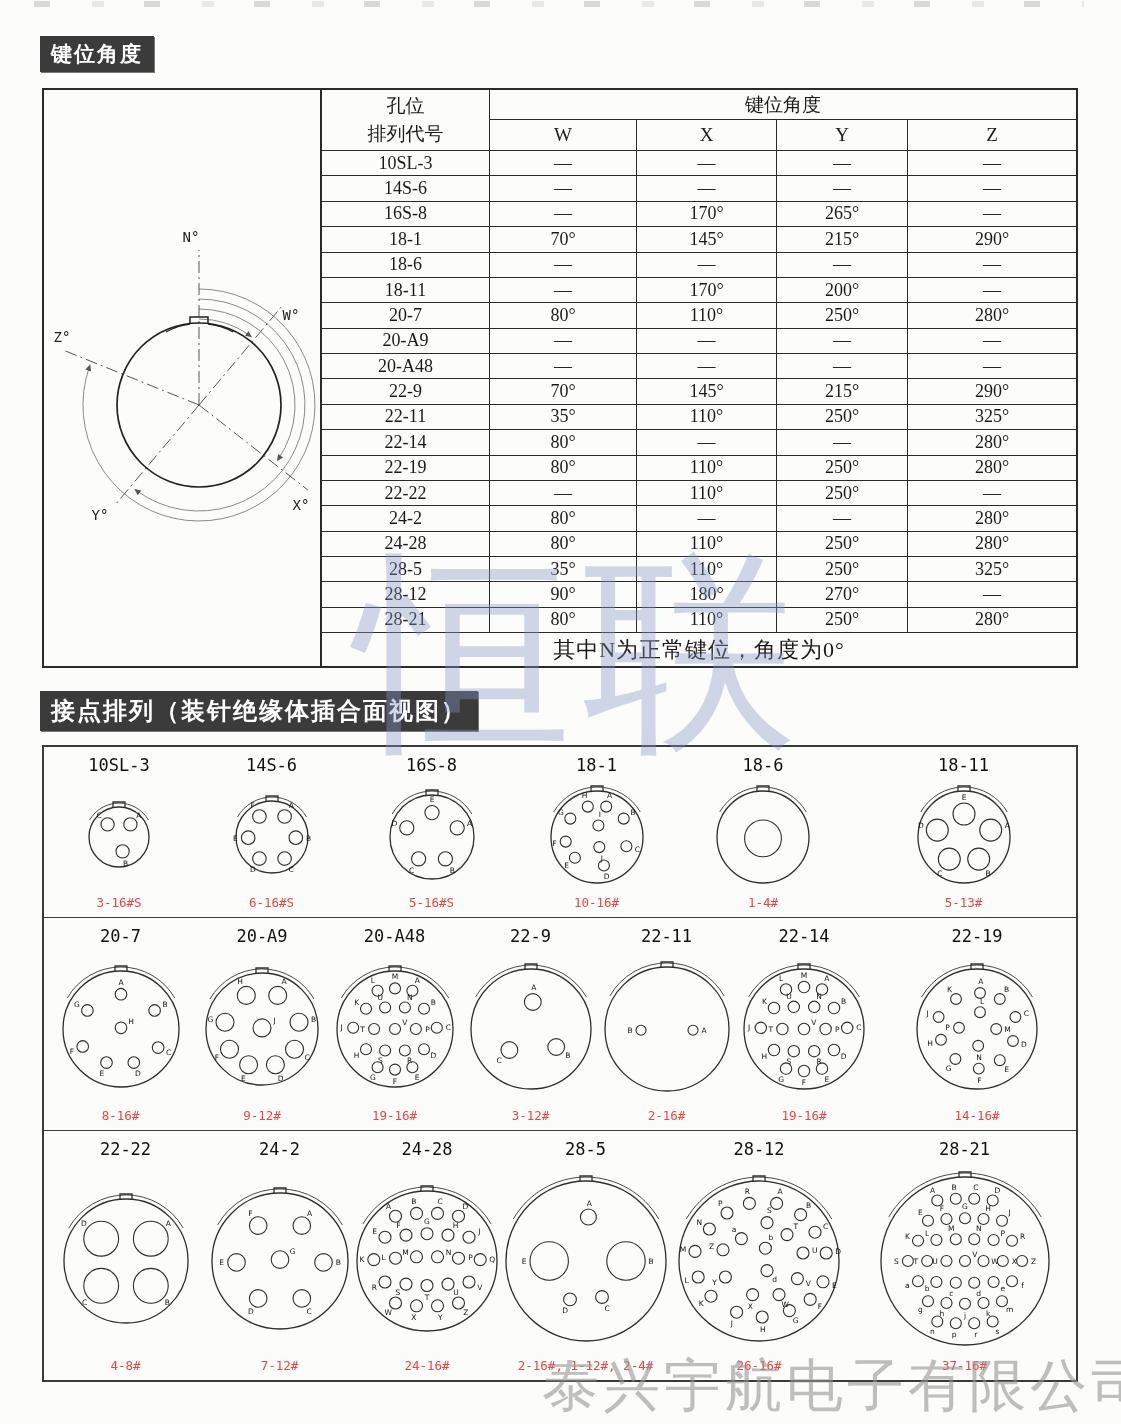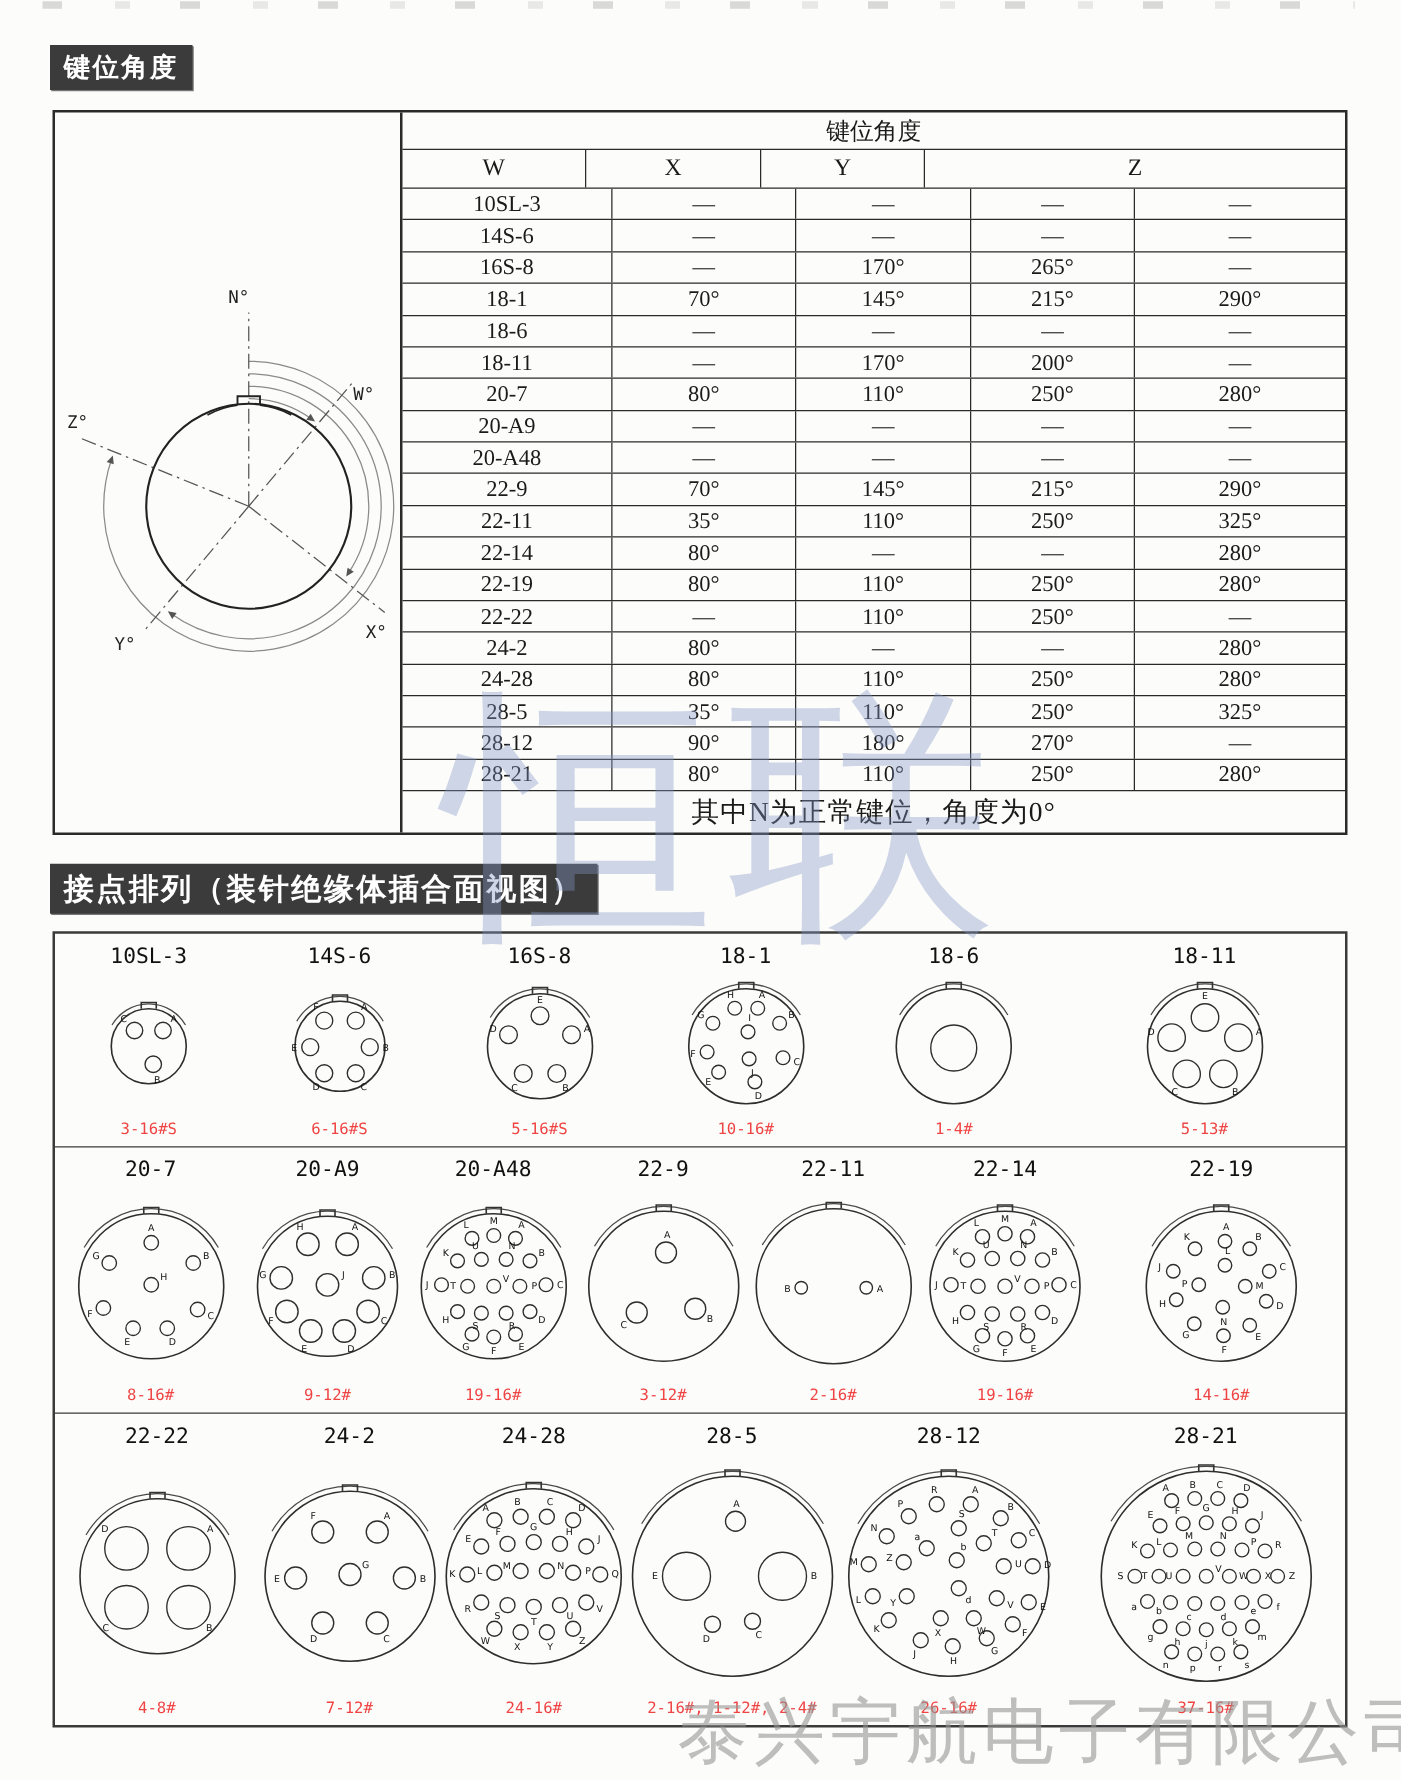--- a/index.html
+++ b/index.html
@@ -93,20 +93,24 @@
           <text x="247" y="170" text-anchor="middle">W°</text>
           <text x="257" y="360" text-anchor="middle">X°</text>
           <text x="56" y="370" text-anchor="middle">Y°</text>
           <text x="18" y="192" text-anchor="middle">Z°</text>
         </g>
       </svg>
     </div>
 
     <div class="ktable">
       <div class="thead-top">
+        <div class="code-head">
+          <span>孔位</span>
+          <span>排列代号</span>
+        </div>
         <div class="angle-side">
           <div class="angle-group">键位角度</div>
           <div class="angle-cols">
             <div class="angle-col cw">W</div>
             <div class="angle-col cx">X</div>
             <div class="angle-col cy">Y</div>
             <div class="angle-col cz">Z</div>
           </div>
         </div>
       </div>

